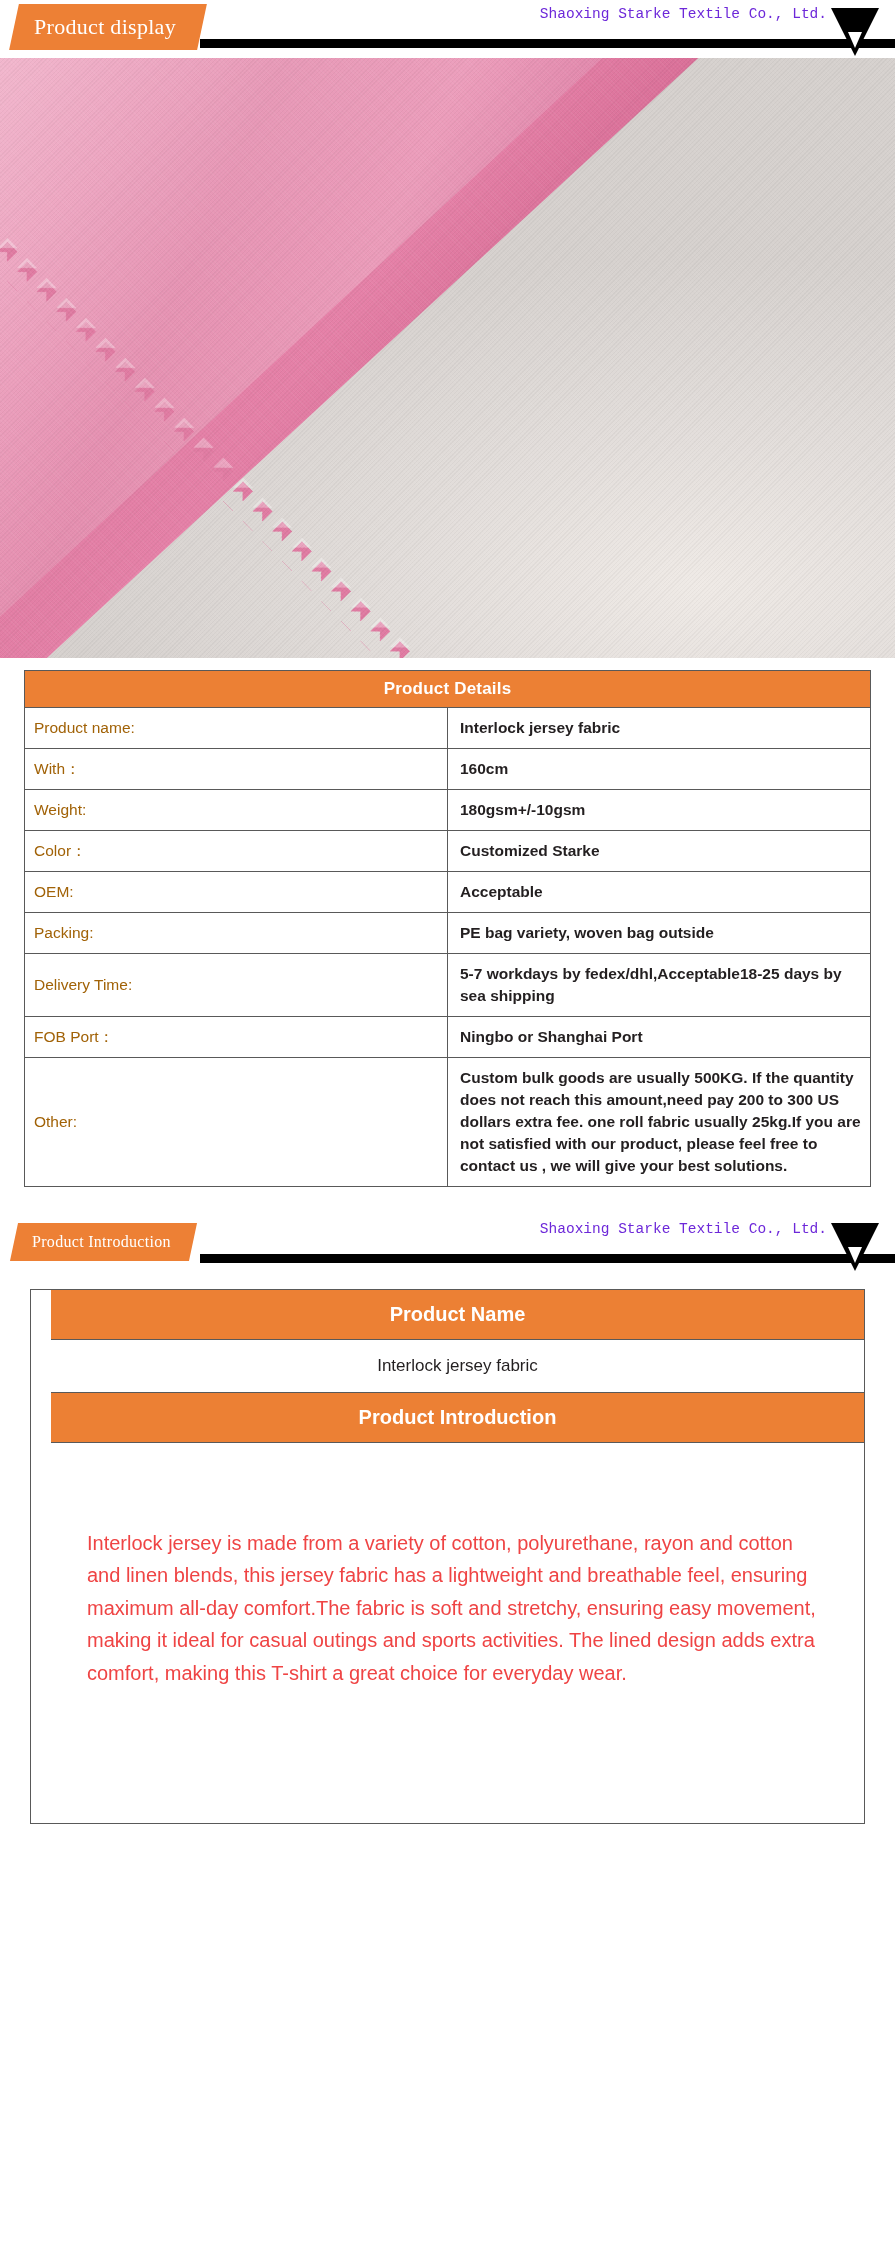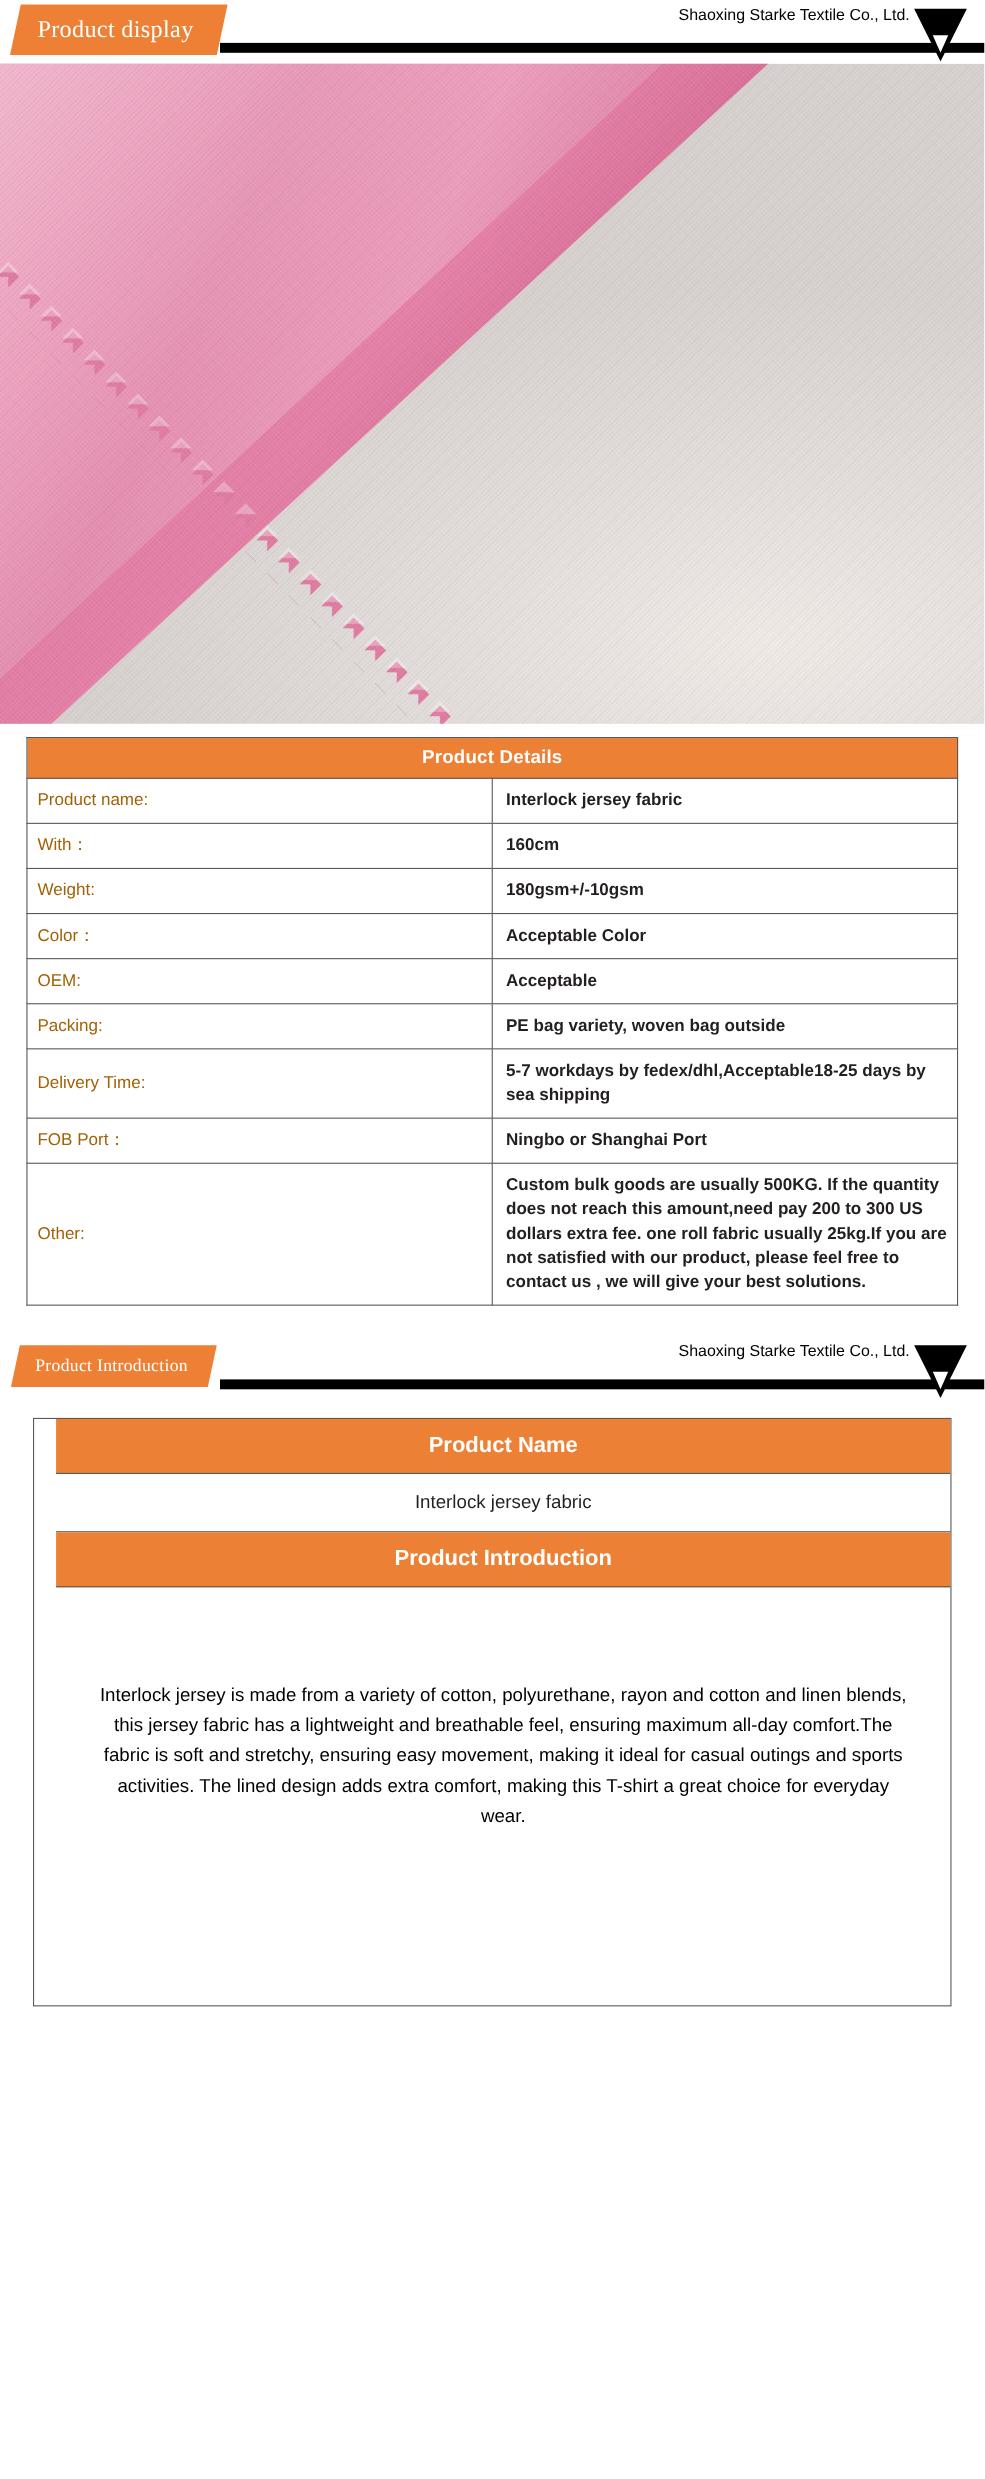--- a/index.html
+++ b/index.html
@@ -41,23 +41,23 @@
     font-size: 22px;
     letter-spacing: .3px;
     white-space: nowrap;
   }
   .banner-tab.small span { font-size: 16px; }
   .banner-tab.small { height: 38px; top: 8px; padding: 0 22px 0 18px; }
 
   .brand {
     position: absolute;
     right: 68px; top: 6px;
-    font-family: Liberation Sans, sans-serif;
+    font-family: Liberation Mono, monospace;
     font-size: 14.5px;
-    color: #000000;
+    color: #6d28d9;
     white-space: nowrap;
     z-index: 3;
     margin-left: 12px;
   }
   .tri-logo {
     position: absolute;
     right: 12px; top: 2px;
     width: 56px; height: 56px;
     z-index: 4;
   }
@@ -184,24 +184,23 @@
     font-size: 17px;
     color: #231f20;
     padding: 16px 0;
     border-bottom: 1px solid #595959;
   }
   .intro-body {
     padding: 84px 36px 0 36px;
     height: 380px;
   }
   .intro-body p {
-    text-align: center;
-    font-size: 17px;
+    font-size: 20px;
     line-height: 1.62;
-    color: #000000;
+    color: #ef4444;
   }
 </style>
 </head>
 <body>
 
 <div class="page">
 
   <div class="banner">
     <div class="banner-rule"></div>
     <div class="banner-tab">
@@ -237,21 +236,21 @@
       <tr>
         <td class="k">With：</td>
         <td class="v">160cm</td>
       </tr>
       <tr>
         <td class="k">Weight:</td>
         <td class="v">180gsm+/-10gsm</td>
       </tr>
       <tr>
         <td class="k">Color：</td>
-        <td class="v">Acceptable Color</td>
+        <td class="v">Customized Starke</td>
       </tr>
       <tr>
         <td class="k">OEM:</td>
         <td class="v">Acceptable</td>
       </tr>
       <tr>
         <td class="k">Packing:</td>
         <td class="v">PE bag variety, woven bag outside</td>
       </tr>
       <tr>

